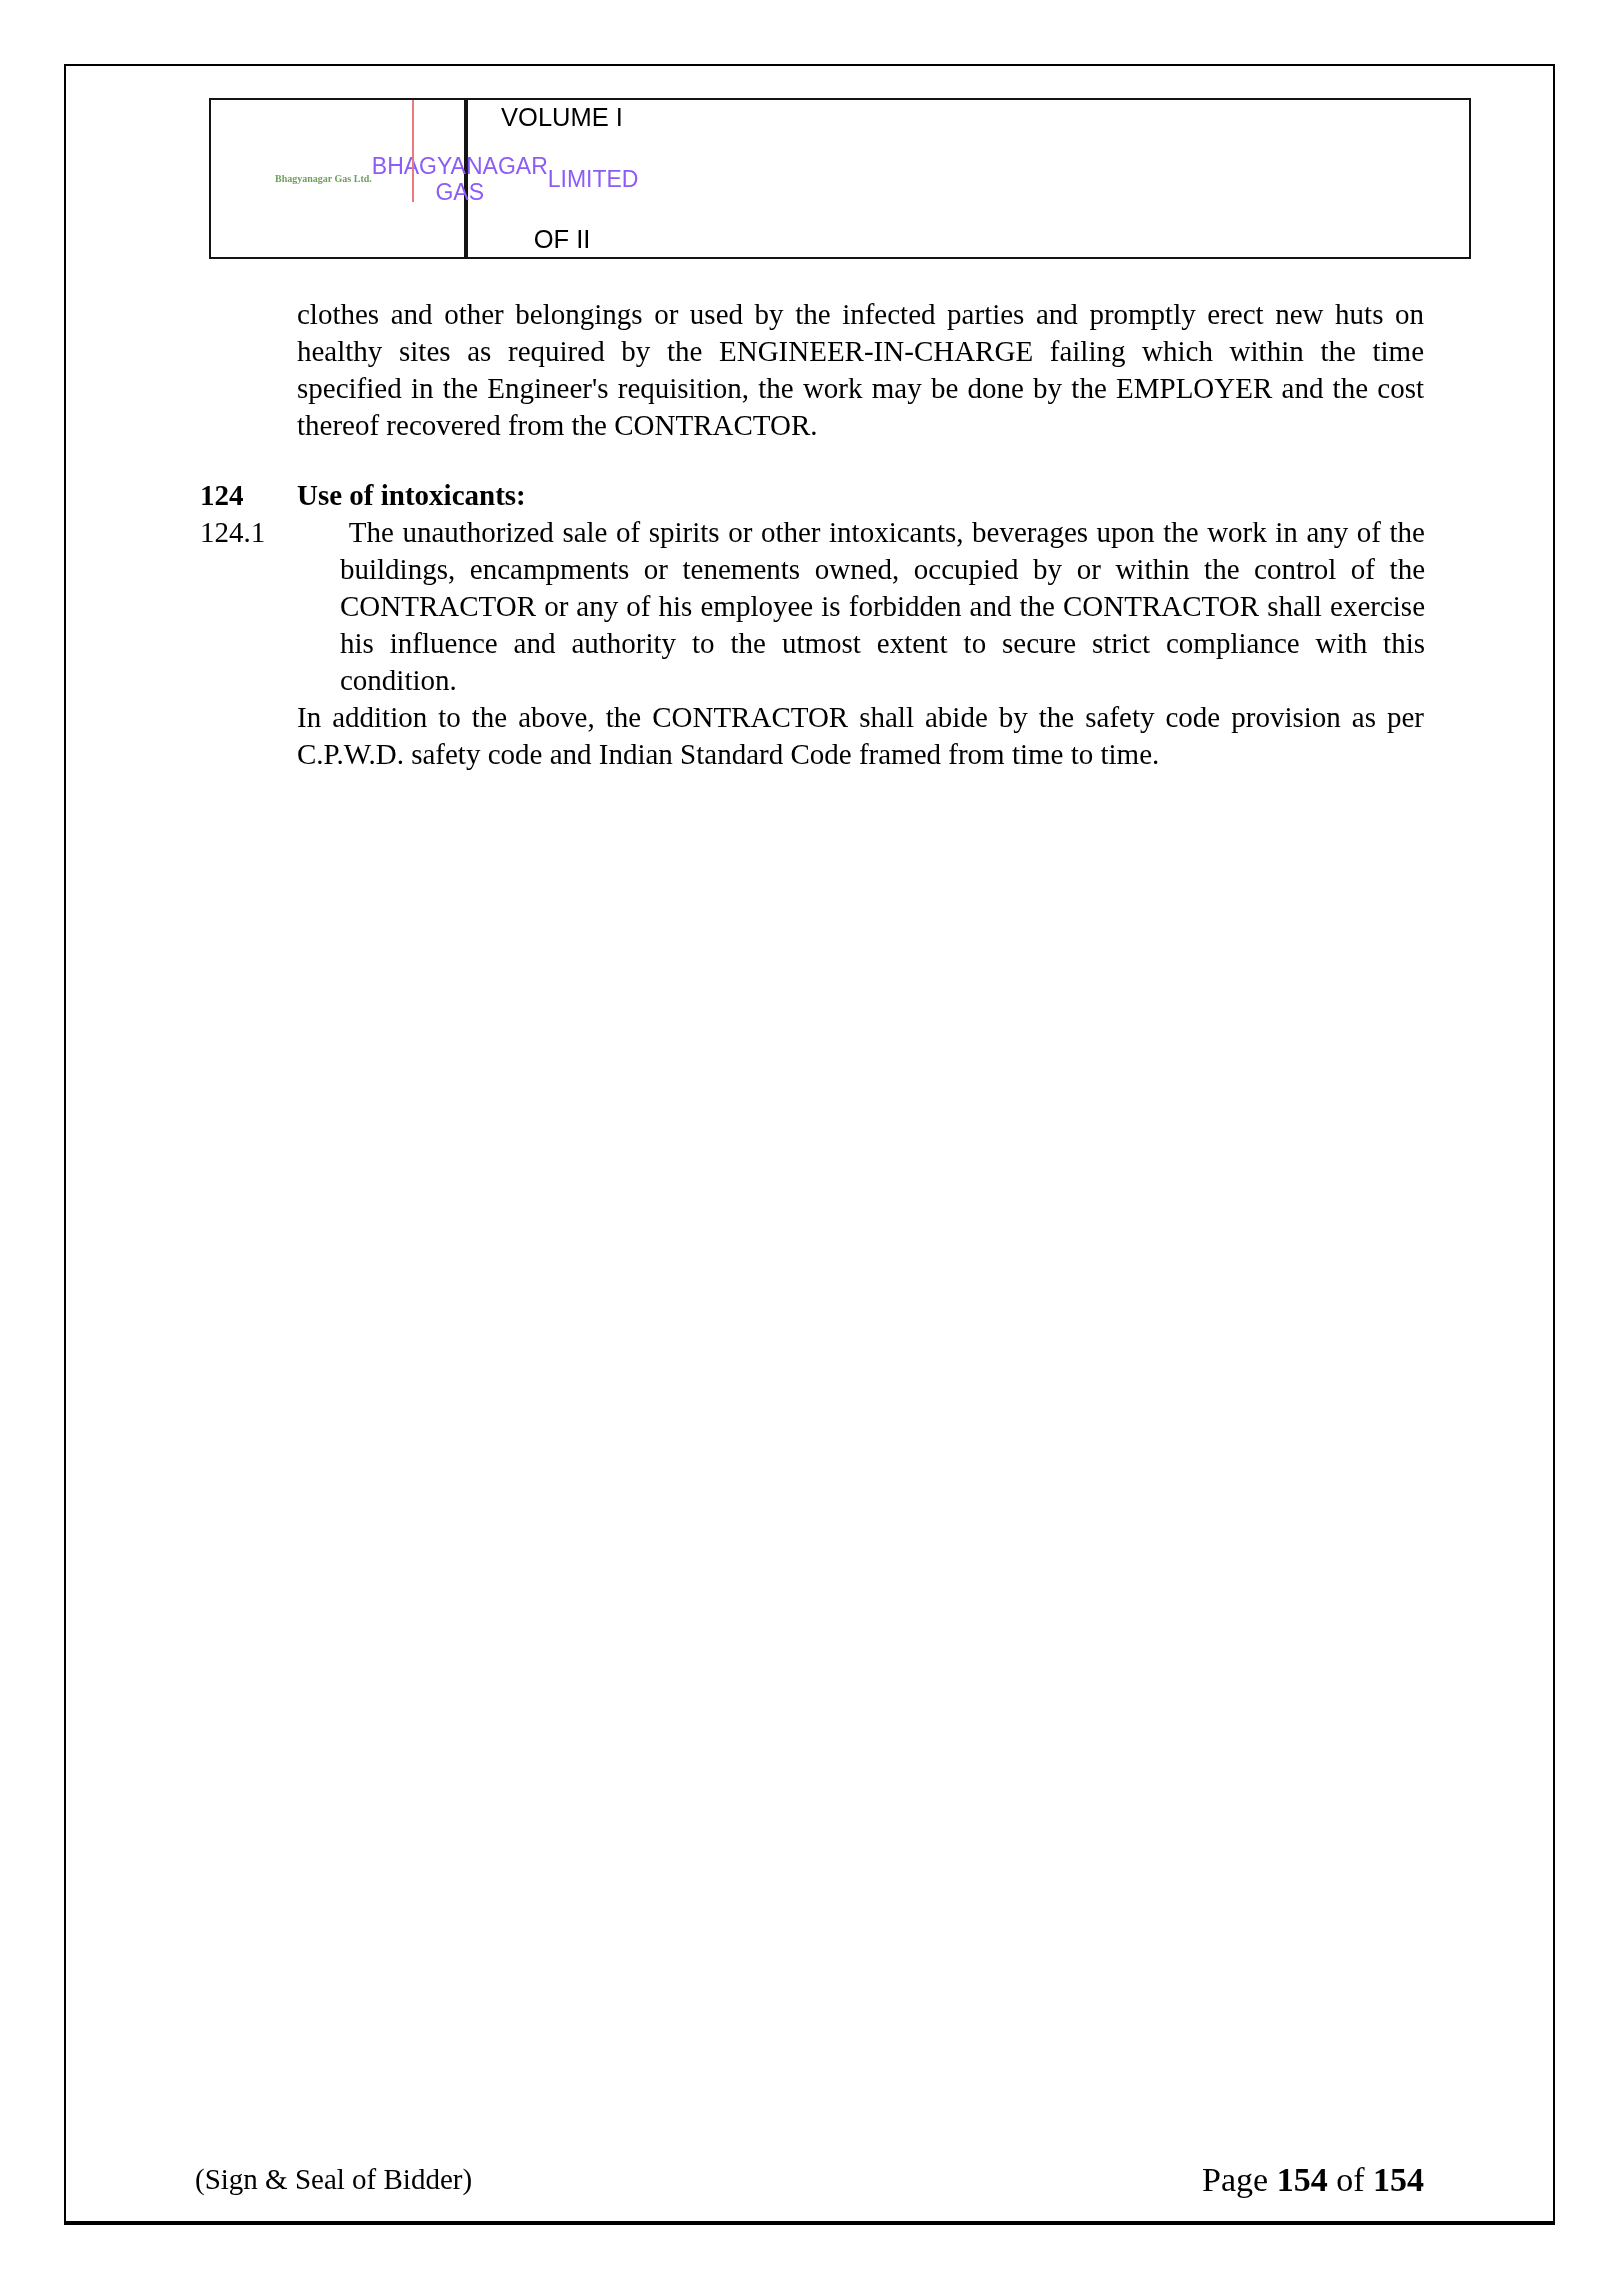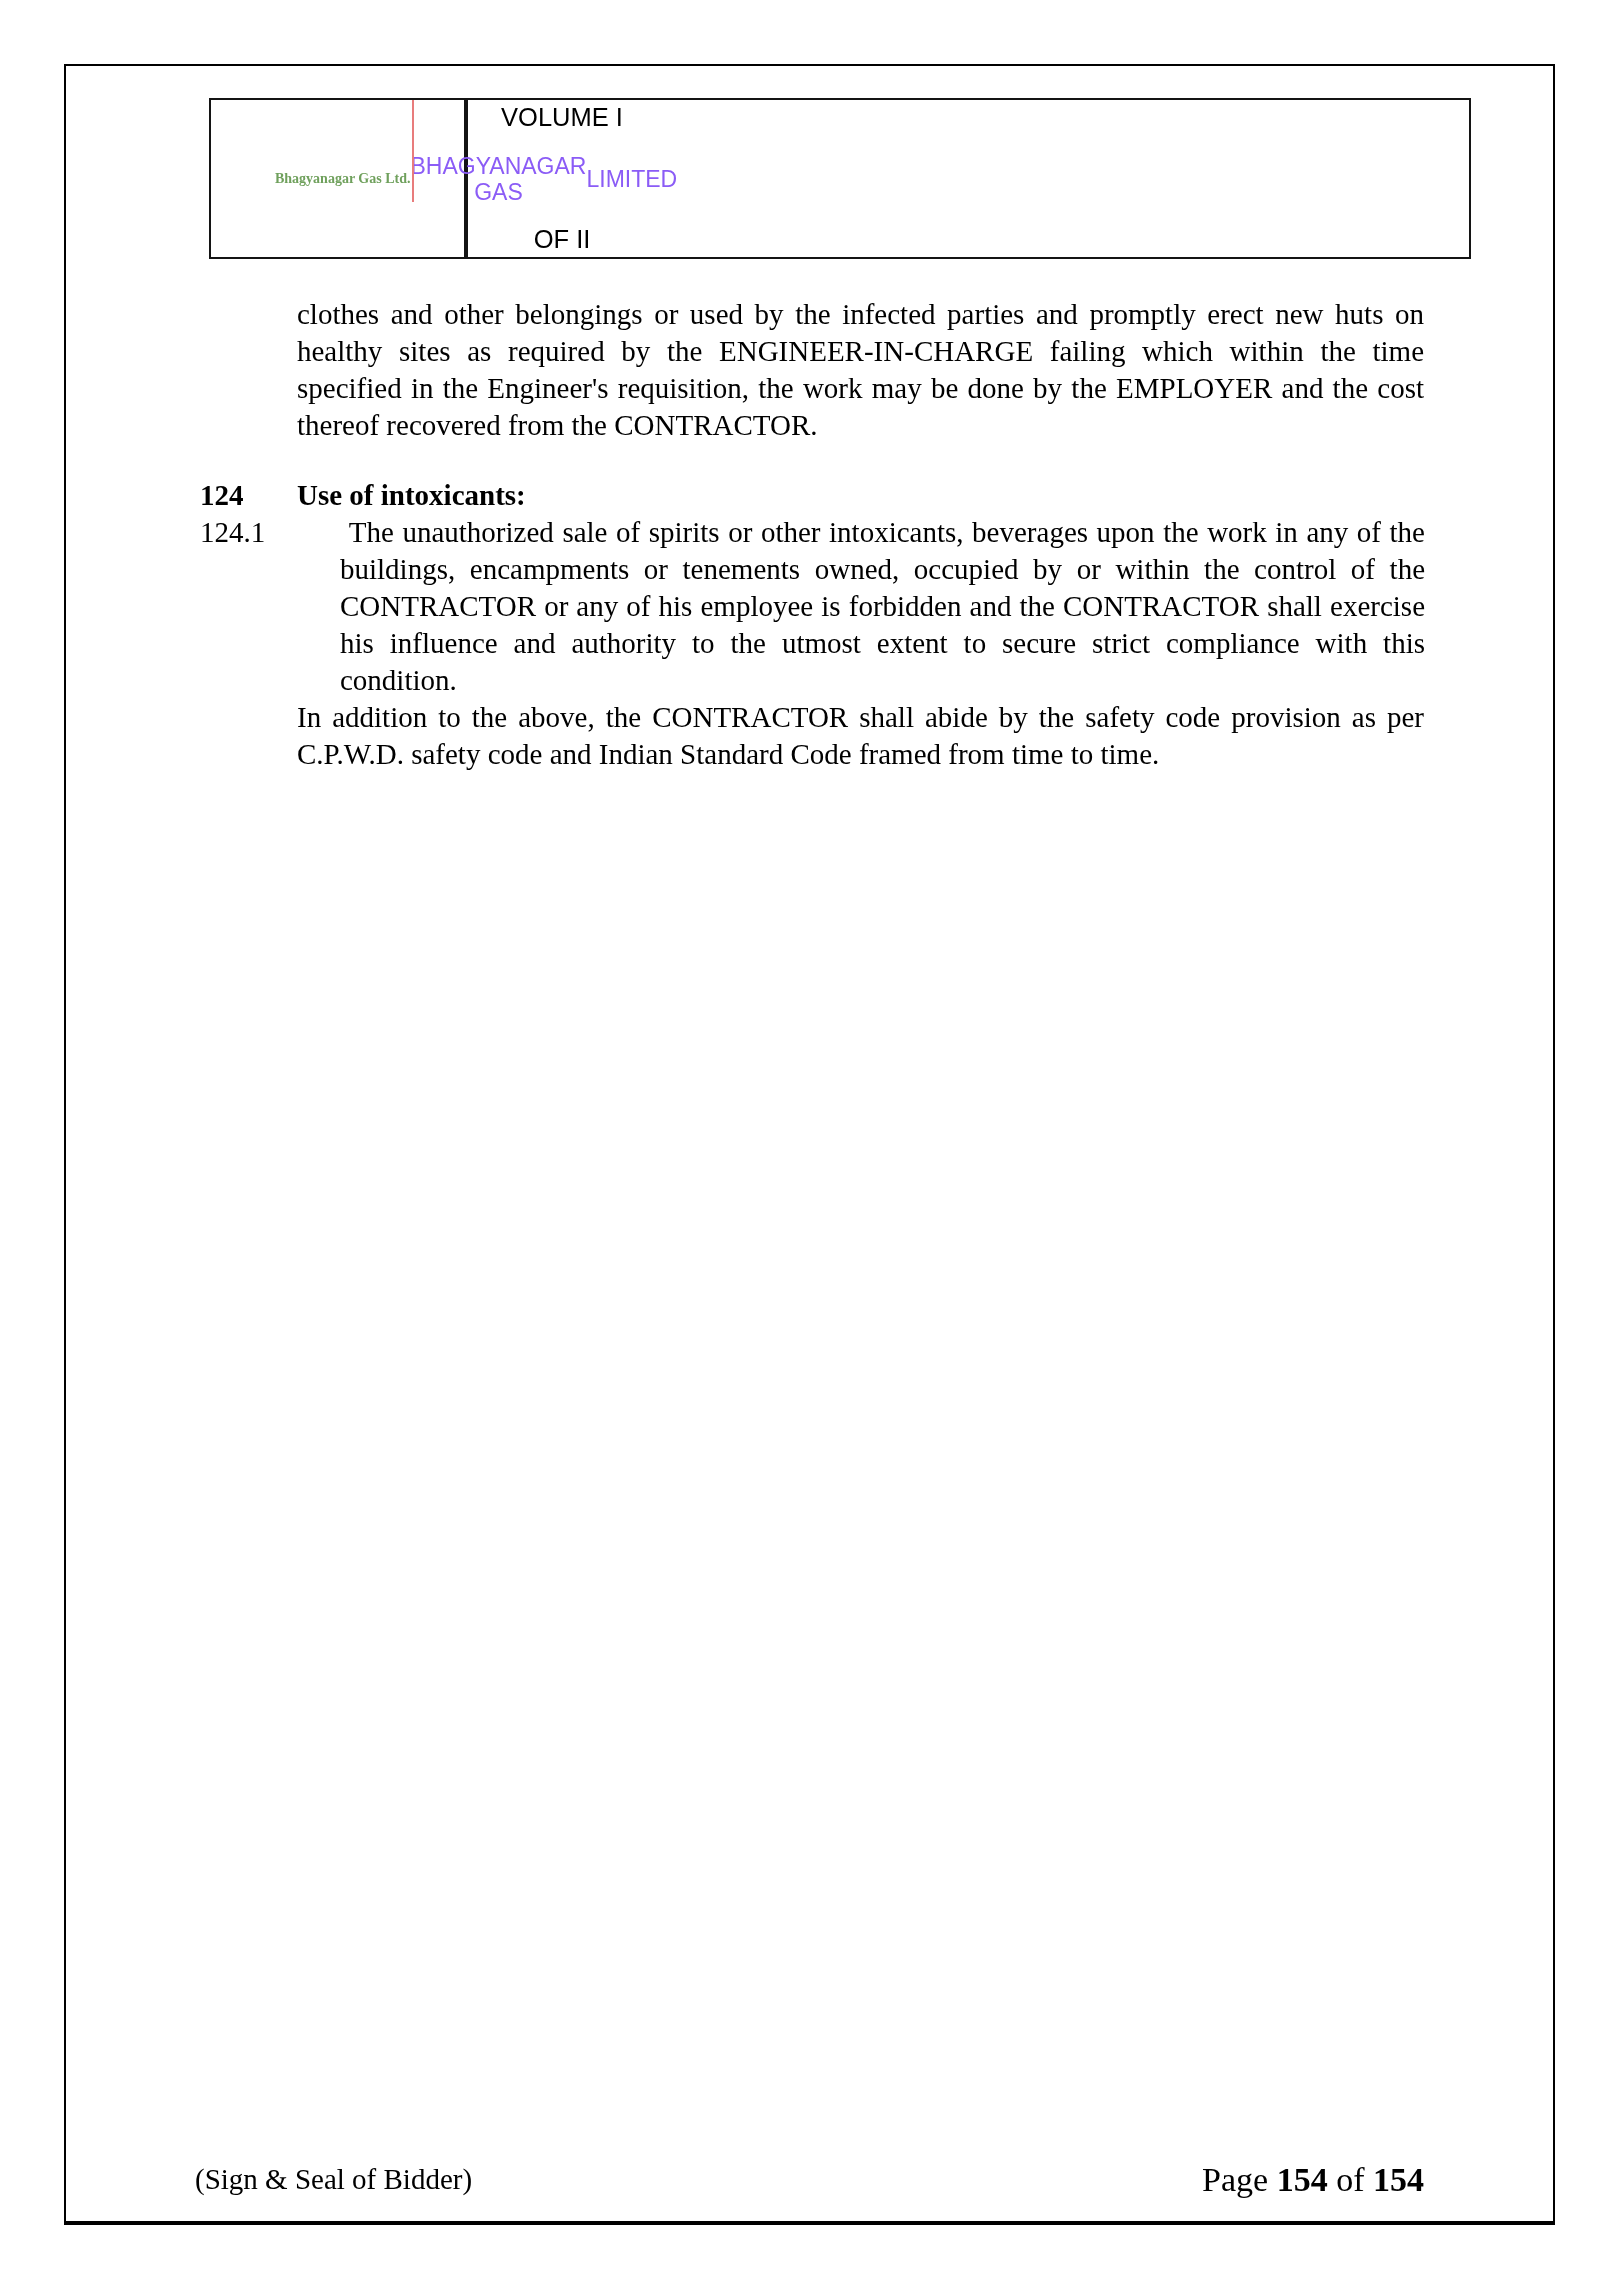--- a/index.html
+++ b/index.html
@@ -57,21 +57,21 @@
     top: 0;
     width: 2px;
     height: 102px;
     background: #e87c7c;
   }
   .logo-emblem {
     margin-left: 29px;
   }
   .logo-sub {
     font-family: "Liberation Serif", serif;
-    font-size: 14px;
+    font-size: 10px;
     line-height: 14.7px;
     font-weight: bold;
     color: #6fa05c;
     margin: 0 0 2px 35px;
     white-space: nowrap;
   }
   .org-name {
     font-family: "Liberation Sans", sans-serif;
     font-size: 23px;
     line-height: 25.5px;

